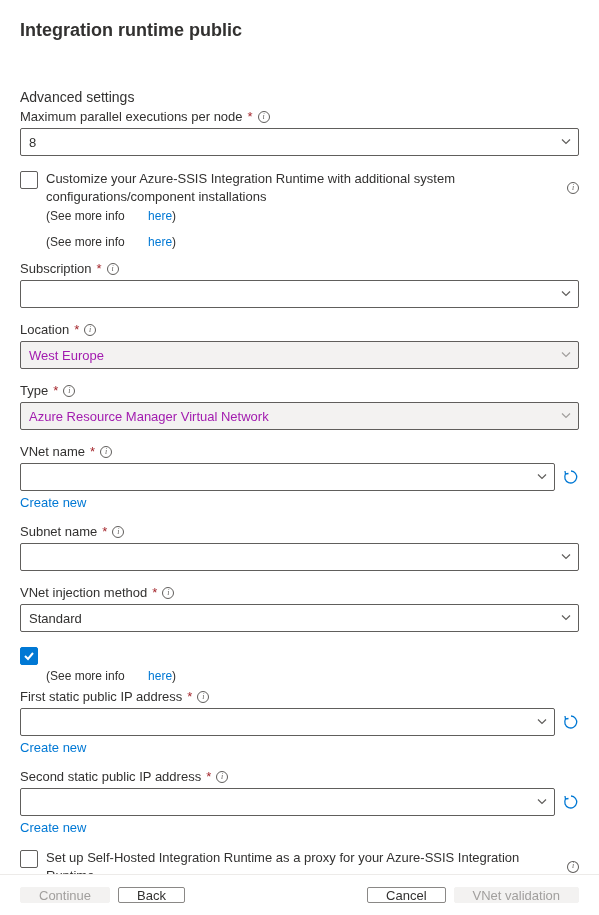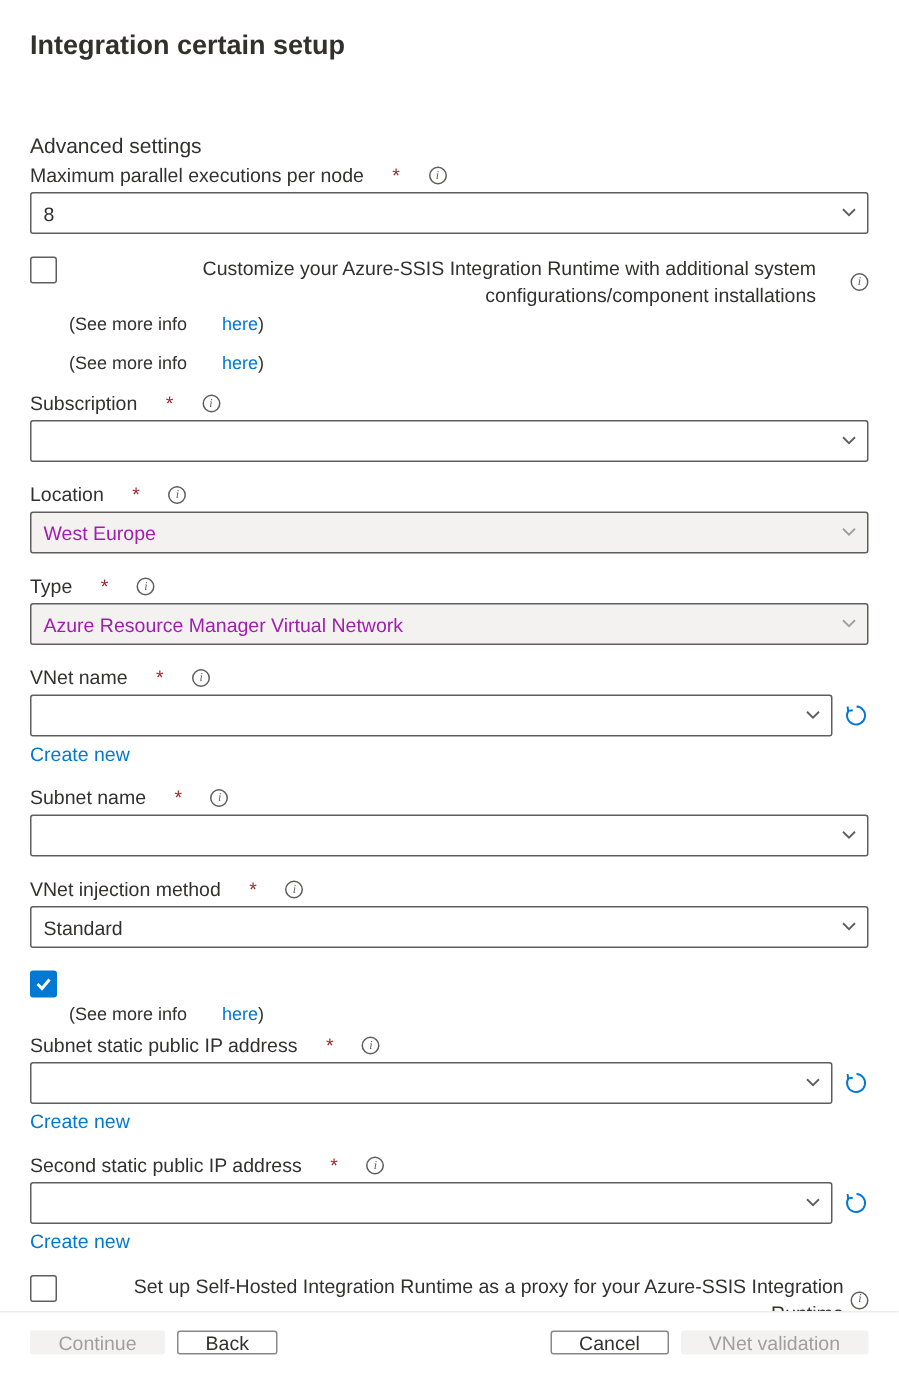--- a/index.html
+++ b/index.html
@@ -14,21 +14,21 @@
     }
     .container { padding: 20px 20px 0 20px; }
     h1 { font-size: 18px; font-weight: 600; margin-bottom: 18px; color: #323130; }
     h2 { font-size: 14px; font-weight: 400; margin-bottom: 4px; color: #323130; margin-top: 48px; }
     .field { margin-bottom: 14px; }
     .field-label {
       font-size: 13px;
       color: #323130;
       display: flex;
       align-items: center;
-      gap: 19px;
+      gap: 5px;
       margin-bottom: 4px;
     }
     .req { color: #a4262c; }
     .info-icon {
       width: 12px; height: 12px;
       border: 1px solid #605e5c;
       border-radius: 50%;
       display: inline-flex;
       align-items: center;
       justify-content: center;
@@ -71,23 +71,22 @@
     .row-with-refresh .sel-wrap { flex: 1; }
     .refresh-icon {
       width: 16px; height: 16px;
       cursor: pointer;
       color: #0078d4;
       display: inline-flex;
     }
     .check-row {
       display: flex;
       align-items: flex-start;
-      gap: 23px;
+      gap: 8px;
       margin-bottom: 4px;
-      text-align: right;
     }
     .check-row .info-right { margin-left: auto; align-self: center; }
     .chk {
       width: 18px; height: 18px;
       border: 1px solid #605e5c;
       border-radius: 2px;
       flex-shrink: 0;
       margin-top: 1px;
       cursor: pointer;
       display: inline-flex;
@@ -141,21 +140,21 @@
       border-color: #f3f2f1;
       cursor: default;
     }
     .spacer { flex: 1; }
     .inline-items { display: inline-flex; align-items: center; gap: 5px; }
   </style>
 </head>
 <body>
 
 <div class="container">
-  <h1>Integration certain setup</h1>
+  <h1>Integration runtime public</h1>
 
   <h2>Advanced settings</h2>
 
   <div class="field">
     <div class="field-label">
       <span>Maximum parallel executions per node</span>
       <span class="req">*</span>
       <span class="info-icon"></span>
     </div>
     <div class="sel-wrap">
@@ -292,21 +291,21 @@
           <path d="M2 6 L5 9 L10 3" stroke="#fff" fill="none" stroke-width="2"></path>
         </svg>
       </span>
   </div>
   <div class="sub-info tight">
     <span>(See more info </span><span class="link">here</span><span>)</span>
   </div>
 
   <div class="field">
     <div class="field-label">
-      <span>Subnet static public IP address</span>
+      <span>First static public IP address</span>
       <span class="req">*</span>
       <span class="info-icon"></span>
     </div>
     <div class="row-with-refresh">
       <div class="sel-wrap">
         <div class="sel">
             <span></span>
           </div>
         <span class="chev"><svg viewBox="0 0 10 10">
               <path d="M1 3 L5 7 L9 3" stroke="#605e5c" fill="none" stroke-width="1.2"></path>

